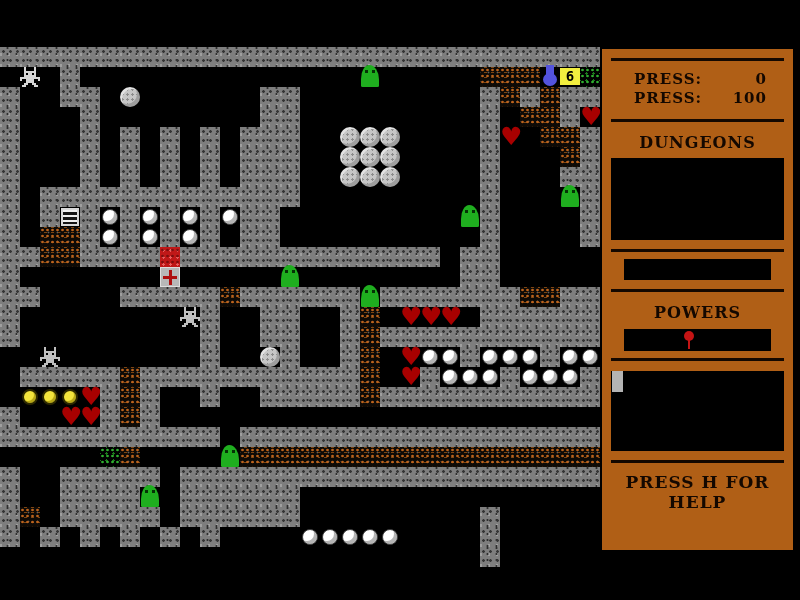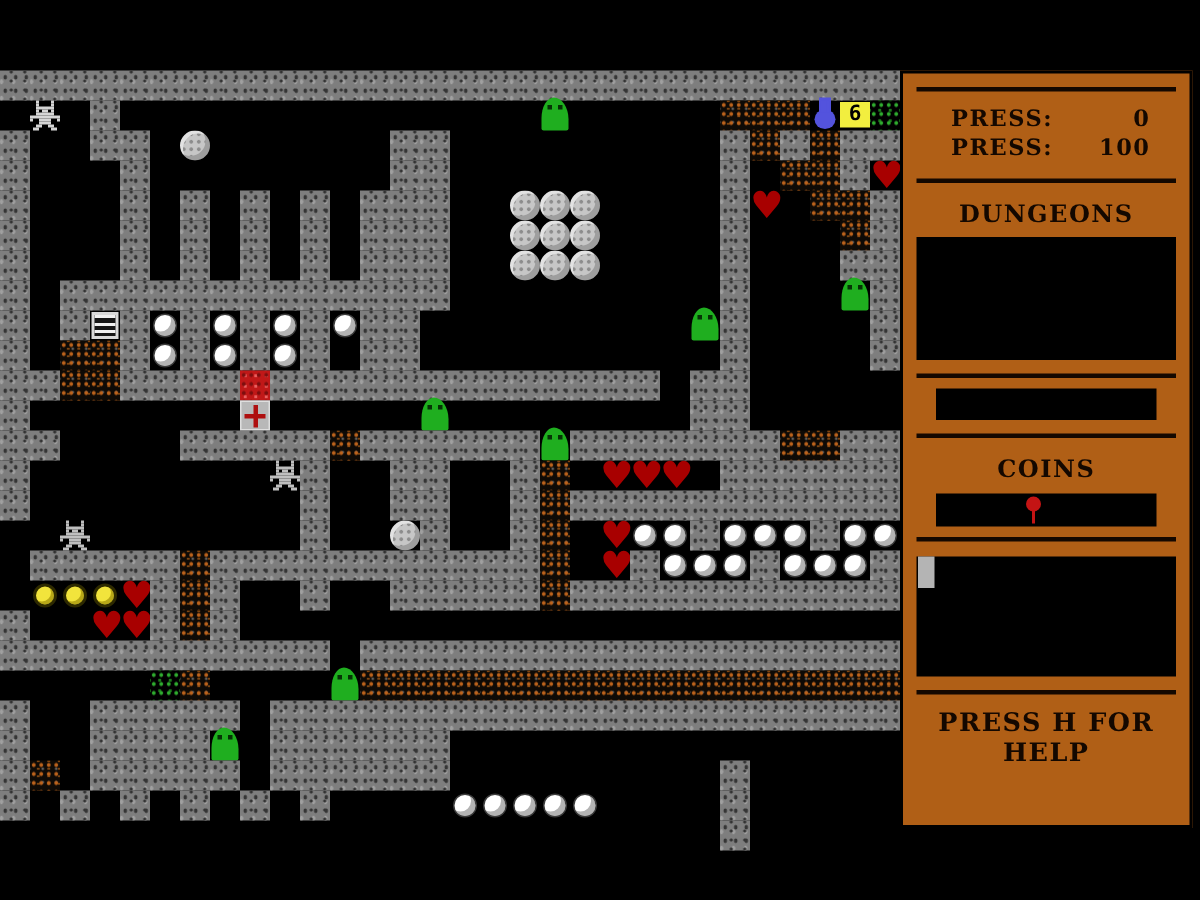--- a/index.html
+++ b/index.html
@@ -546,21 +546,21 @@
     </div>
     <div class="divider d2"></div>
 
     <div class="sb-label">DUNGEONS</div>
     <div class="box potions-box"></div>
     <div class="divider d3"></div>
 
     <div class="box keys-box"></div>
     <div class="divider d4"></div>
 
-    <div class="sb-label">COINS</div>
+    <div class="sb-label">POWERS</div>
     <div class="box powers-box">
       <div class="power-pin"></div>
     </div>
     <div class="divider d5"></div>
 
     <div class="box message-box">
       <div class="cursor-block"></div>
     </div>
     <div class="divider d6"></div>
 

